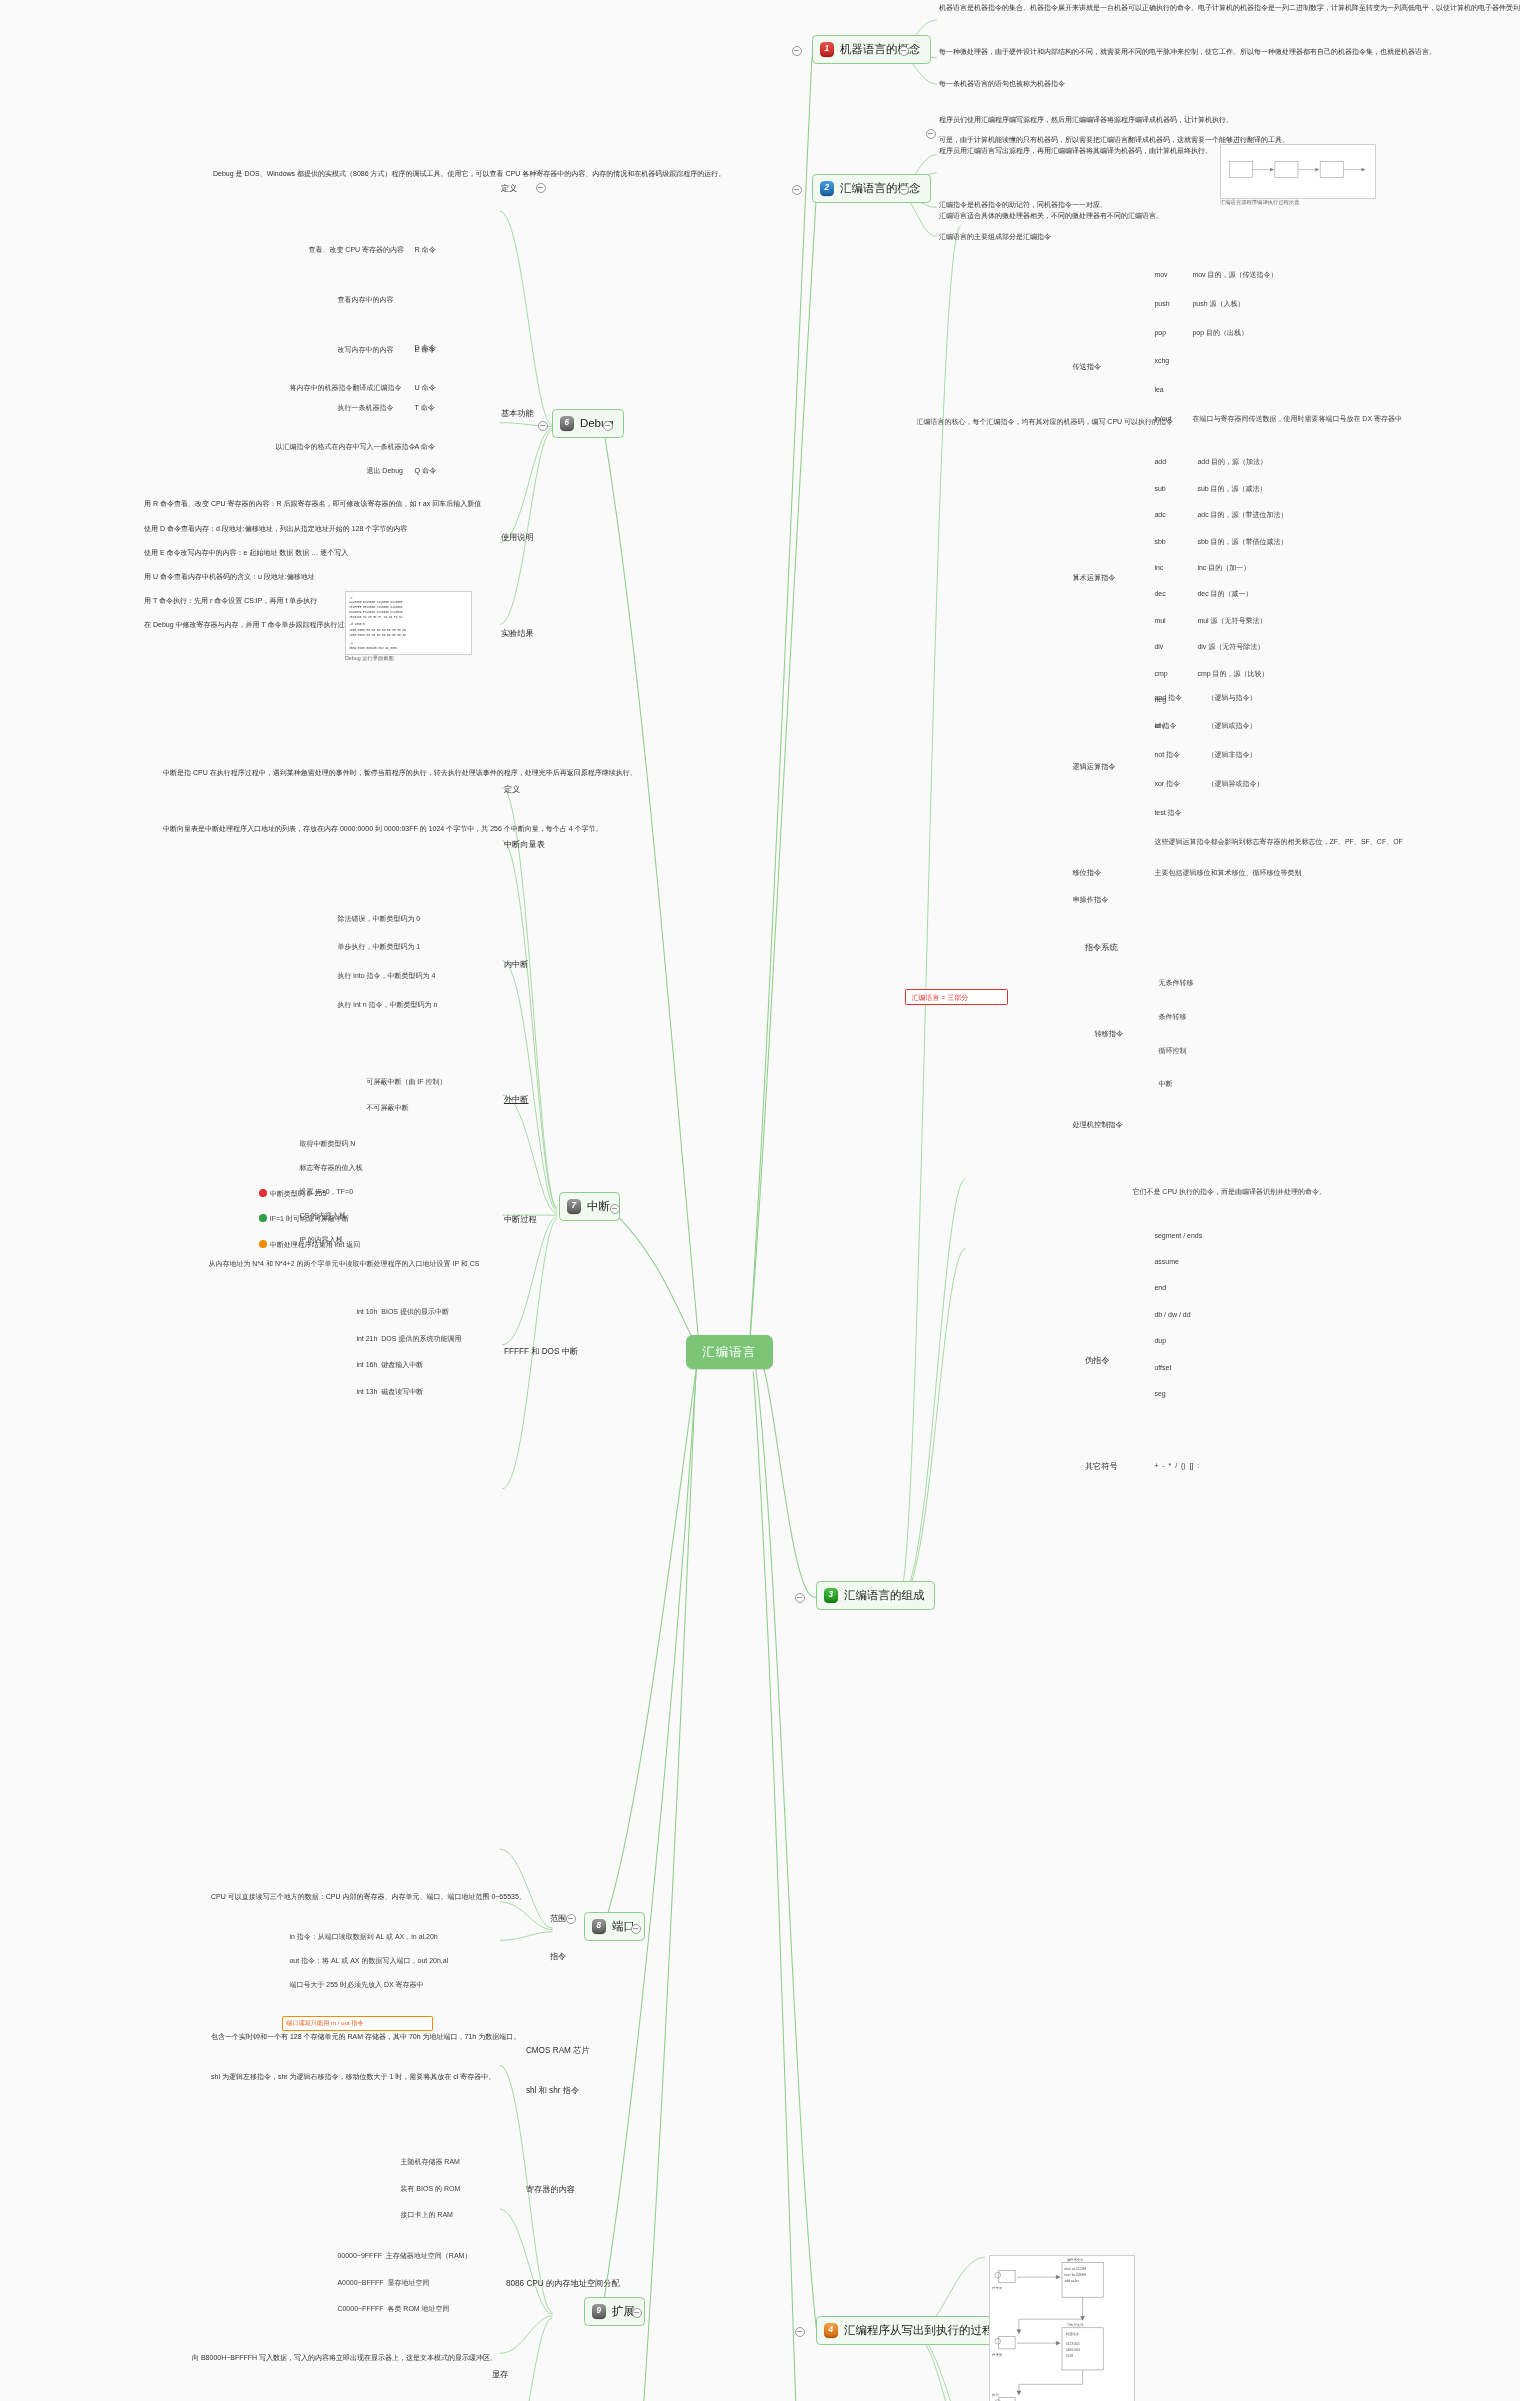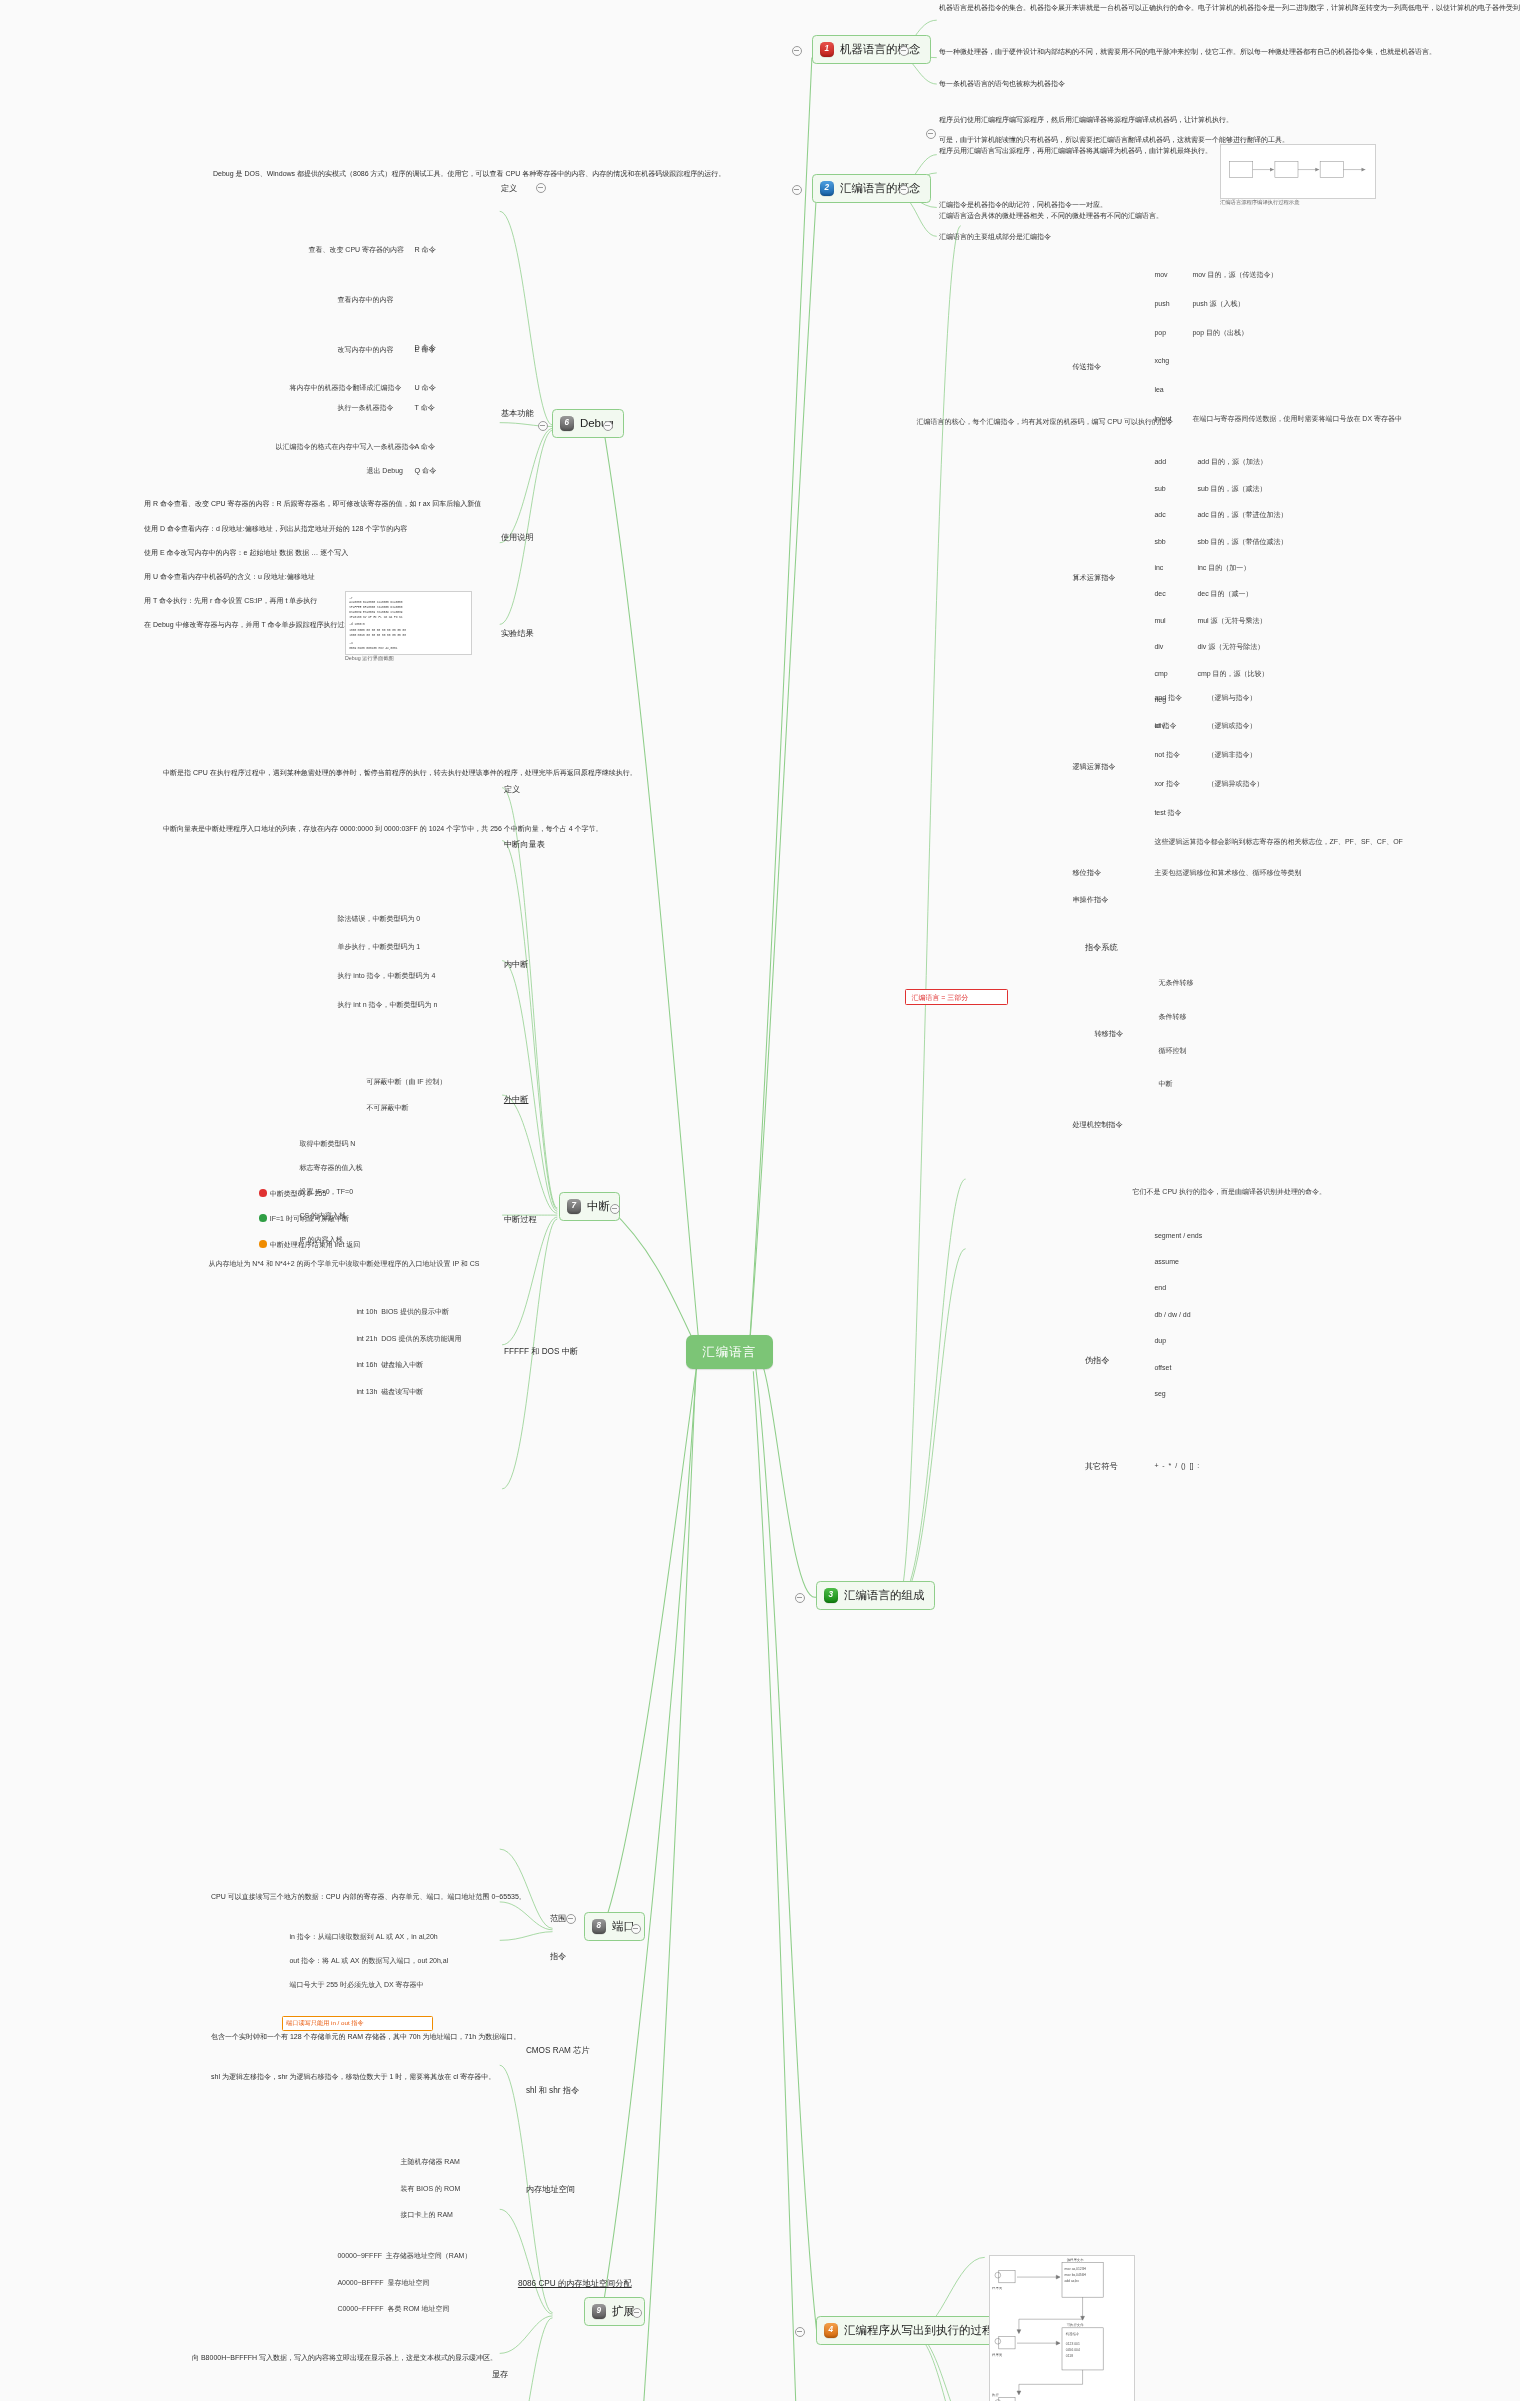--- a/index.html
+++ b/index.html
@@ -434,26 +434,26 @@
 
   <div class="orangebox" style="left:282px;top:2016px;width:149px;height:12.5px;"></div>
   <div class="node tiny orange-txt" style="left:286px;top:2019px;">端口读写只能用 in / out 指令</div>
 
   <div class="node l1" style="left:584px;top:2297px;">
     <span class="badge b9">9</span>
     <span>扩展</span>
   </div>
   <div class="handle" style="left:632px;top:2308px;"></div>
 
-  <div class="node l2" style="left:524px;top:2183px;">内存地址空间</div>
+  <div class="node l2" style="left:524px;top:2183px;">寄存器的内容</div>
   <div class="node leaf" style="left:399px;top:2156px;width:115px;">主随机存储器 RAM</div>
   <div class="node leaf" style="left:399px;top:2183px;width:115px;">装有 BIOS 的 ROM</div>
   <div class="node leaf" style="left:399px;top:2209px;width:115px;">接口卡上的 RAM</div>
 
-  <div class="node l2" style="left:516px;top:2277px;text-decoration:underline;">8086 CPU 的内存地址空间分配</div>
+  <div class="node l2" style="left:504px;top:2277px;">8086 CPU 的内存地址空间分配</div>
   <div class="node leaf" style="left:336px;top:2250px;width:149px;">00000~9FFFF  主存储器地址空间（RAM）</div>
   <div class="node leaf" style="left:336px;top:2277px;width:149px;">A0000~BFFFF  显存地址空间</div>
   <div class="node leaf" style="left:336px;top:2303px;width:149px;">C0000~FFFFF  各类 ROM 地址空间</div>
 
   <div class="node l2" style="left:490px;top:2368px;">显存</div>
   <div class="node para" style="left:192px;top:2353px;width:288px;">向 B8000H~BFFFFH 写入数据，写入的内容将立即出现在显示器上，这是文本模式的显示缓冲区。</div>
 
 </div>
 
 

